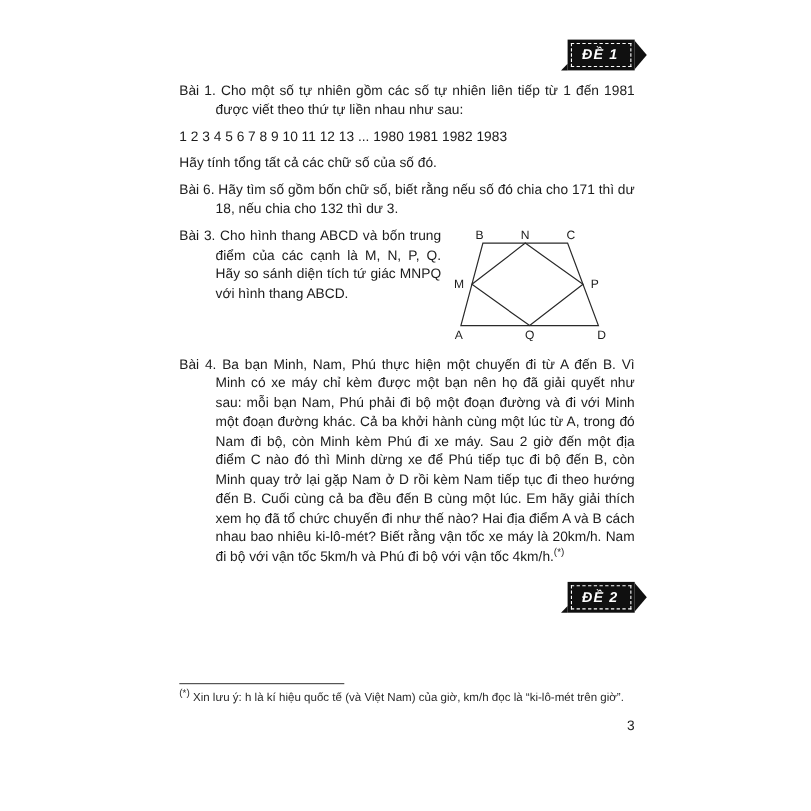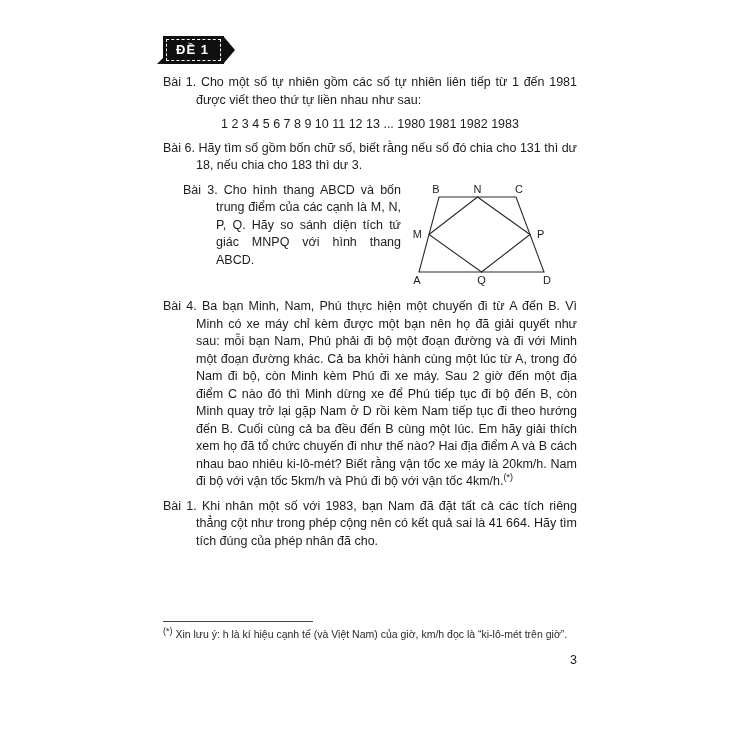--- a/index.html
+++ b/index.html
@@ -6,21 +6,21 @@
   body{
     width:737px;height:737px;position:relative;overflow:hidden;
     font-family:"Liberation Sans","DejaVu Sans",sans-serif;
     color:#1c1c1c;
   }
   .content{
     position:absolute;left:163px;top:36px;width:414px;
     font-size:12.5px;line-height:1.4;
   }
   
-  .banner-row{text-align:left;margin:0 0 10px 0;}
+  .banner-row{text-align:right;margin:0 0 10px 0;font-style:italic;}
   .banner-row.second{margin-top:14px;}
   .banner{
     position:relative;display:inline-block;background:#101010;color:#fff;
     font-weight:bold;font-size:13px;letter-spacing:1px;
     padding:5px 15px 5px 13px;
   }
   .banner::before{
     content:"";position:absolute;top:3px;left:3px;right:3px;bottom:3px;
     border:1px dashed #fff;pointer-events:none;
   }
@@ -34,22 +34,22 @@
     width:0;height:0;border-top:6px solid transparent;
     border-right:6px solid #101010;
   }
   
   .problem{
     margin:0 0 7px 0;text-align:justify;
     padding-left:33px;text-indent:-33px;
   }
   .problem .label{font-weight:normal;}
   .plain{margin:0 0 7px 0;}
-  .sequence{text-align:center;margin:2px 0 6px 0;}
-  .b3-row{display:flex;gap:8px;margin-bottom:7px;align-items:flex-start;margin-left:20px;}
+  .sequence{margin:2px 0 6px 0;}
+  .b3-row{display:flex;gap:8px;margin-bottom:7px;align-items:flex-start;}
   .b3-text{width:234px;}
   .b3-fig{flex:1;padding-top:2px;text-align:center;}
   svg text{font-family:"Liberation Sans","DejaVu Sans",sans-serif;font-size:11px;fill:#1c1c1c;}
   sup{font-size:9px;line-height:0;}
   
   .footer{position:absolute;left:163px;top:621px;width:414px;}
   .footnote-rule{width:150px;border-top:1px solid #444;margin:0 0 5px 0;}
   .footnote{
     font-size:10.5px;line-height:1.4;color:#2a2a2a;
     padding-left:20px;text-indent:-20px;text-align:justify;margin:0;
@@ -66,22 +66,23 @@
   <div class="banner-row">
     <span class="banner">
       <span>ĐỀ 1</span>
       <span class="arrow"></span>
       <span class="tail"></span>
     </span>
   </div>
 
   <p class="problem"><span class="label">Bài 1.</span> <span>Cho một số tự nhiên gồm các số tự nhiên liên tiếp từ 1 đến 1981 được viết theo thứ tự liền nhau như sau:</span></p>
   <p class="sequence">1 2 3 4 5 6 7 8 9 10 11 12 13 ... 1980 1981 1982 1983</p>
+  <p class="plain">Hãy tính tổng tất cả các chữ số của số đó.</p>
 
-  <p class="problem"><span class="label">Bài 6.</span> <span>Hãy tìm số gồm bốn chữ số, biết rằng nếu số đó chia cho 131 thì dư 18, nếu chia cho 183 thì dư 3.</span></p>
+  <p class="problem"><span class="label">Bài 6.</span> <span>Hãy tìm số gồm bốn chữ số, biết rằng nếu số đó chia cho 171 thì dư 18, nếu chia cho 132 thì dư 3.</span></p>
 
   <div class="b3-row">
     <p class="problem b3-text" style="margin:0;"><span class="label">Bài 3.</span> <span>Cho hình thang ABCD và bốn trung điểm của các cạnh là M, N, P, Q. Hãy so sánh diện tích tứ giác MNPQ với hình thang ABCD.</span></p>
     <div class="b3-fig">
       <svg width="168" height="102" viewBox="0 0 168 102">
 
         <polygon points="10,88 30,13 107,13 135,88" fill="none" stroke="#2a2a2a" stroke-width="1.1"></polygon>
 
         <polygon points="20,50.5 68.5,13 121,50.5 72.5,88" fill="none" stroke="#2a2a2a" stroke-width="1.1"></polygon>
         <text x="27" y="9" text-anchor="middle">B</text>
@@ -91,22 +92,28 @@
         <text x="128" y="54" text-anchor="start">P</text>
         <text x="8" y="100" text-anchor="middle">A</text>
         <text x="72.5" y="100" text-anchor="middle">Q</text>
         <text x="138" y="100" text-anchor="middle">D</text>
       </svg>
     </div>
   </div>
 
   <p class="problem"><span class="label">Bài 4.</span> <span>Ba bạn Minh, Nam, Phú thực hiện một chuyến đi từ A đến B. Vì Minh có xe máy chỉ kèm được một bạn nên họ đã giải quyết như sau: mỗi bạn Nam, Phú phải đi bộ một đoạn đường và đi với Minh một đoạn đường khác. Cả ba khởi hành cùng một lúc từ A, trong đó Nam đi bộ, còn Minh kèm Phú đi xe máy. Sau 2 giờ đến một địa điểm C nào đó thì Minh dừng xe để Phú tiếp tục đi bộ đến B, còn Minh quay trở lại gặp Nam ở D rồi kèm Nam tiếp tục đi theo hướng đến B. Cuối cùng cả ba đều đến B cùng một lúc. Em hãy giải thích xem họ đã tổ chức chuyến đi như thế nào? Hai địa điểm A và B cách nhau bao nhiêu ki-lô-mét? Biết rằng vận tốc xe máy là 20km/h. Nam đi bộ với vận tốc 5km/h và Phú đi bộ với vận tốc 4km/h.</span><sup>(*)</sup></p>
 
+  <div class="banner-row second">
+    <span class="banner">
+      <span>ĐỀ 2</span>
+      <span class="arrow"></span>
+      <span class="tail"></span>
+    </span>
+  </div>
 
-  <p class="problem"><span class="label">Bài 1.</span> <span>Khi nhân một số với 1983, bạn Nam đã đặt tất cả các tích riêng thẳng cột như trong phép cộng nên có kết quả sai là 41 664. Hãy tìm tích đúng của phép nhân đã cho.</span></p>
 
 </div>
 
 <div class="footer">
   <div class="footnote-rule"></div>
-  <p class="footnote"><sup>(*)</sup>&nbsp;<span>Xin lưu ý: h là kí hiệu cạnh tế (và Việt Nam) của giờ, km/h đọc là “ki-lô-mét trên giờ”.</span></p>
+  <p class="footnote"><sup>(*)</sup>&nbsp;<span>Xin lưu ý: h là kí hiệu quốc tế (và Việt Nam) của giờ, km/h đọc là “ki-lô-mét trên giờ”.</span></p>
   <div class="page-number">3</div>
 </div>
 
 </body></html>

